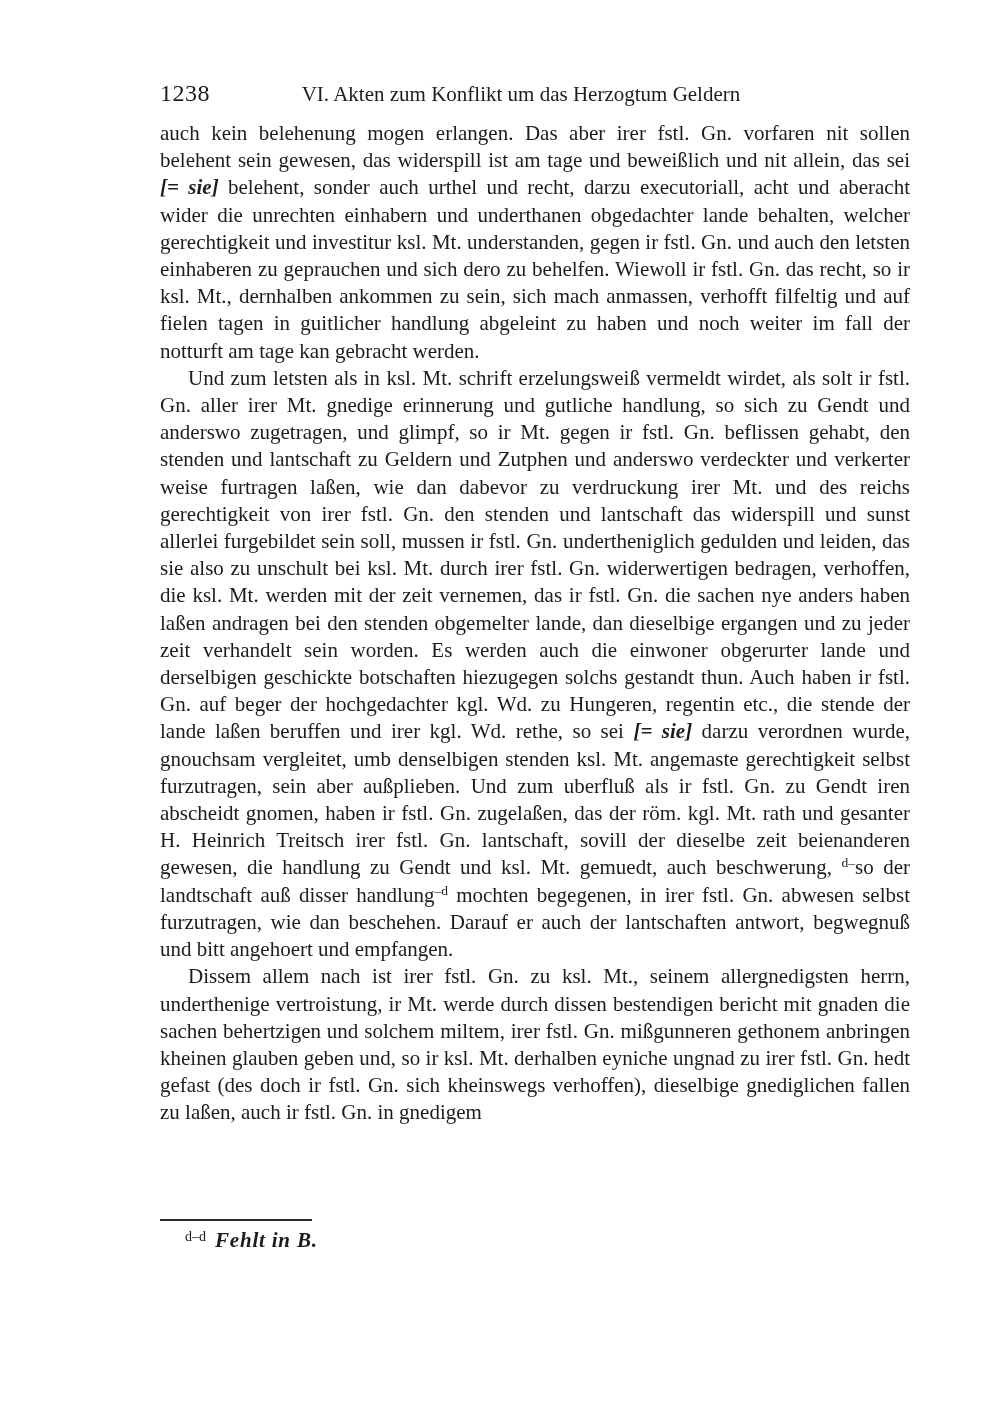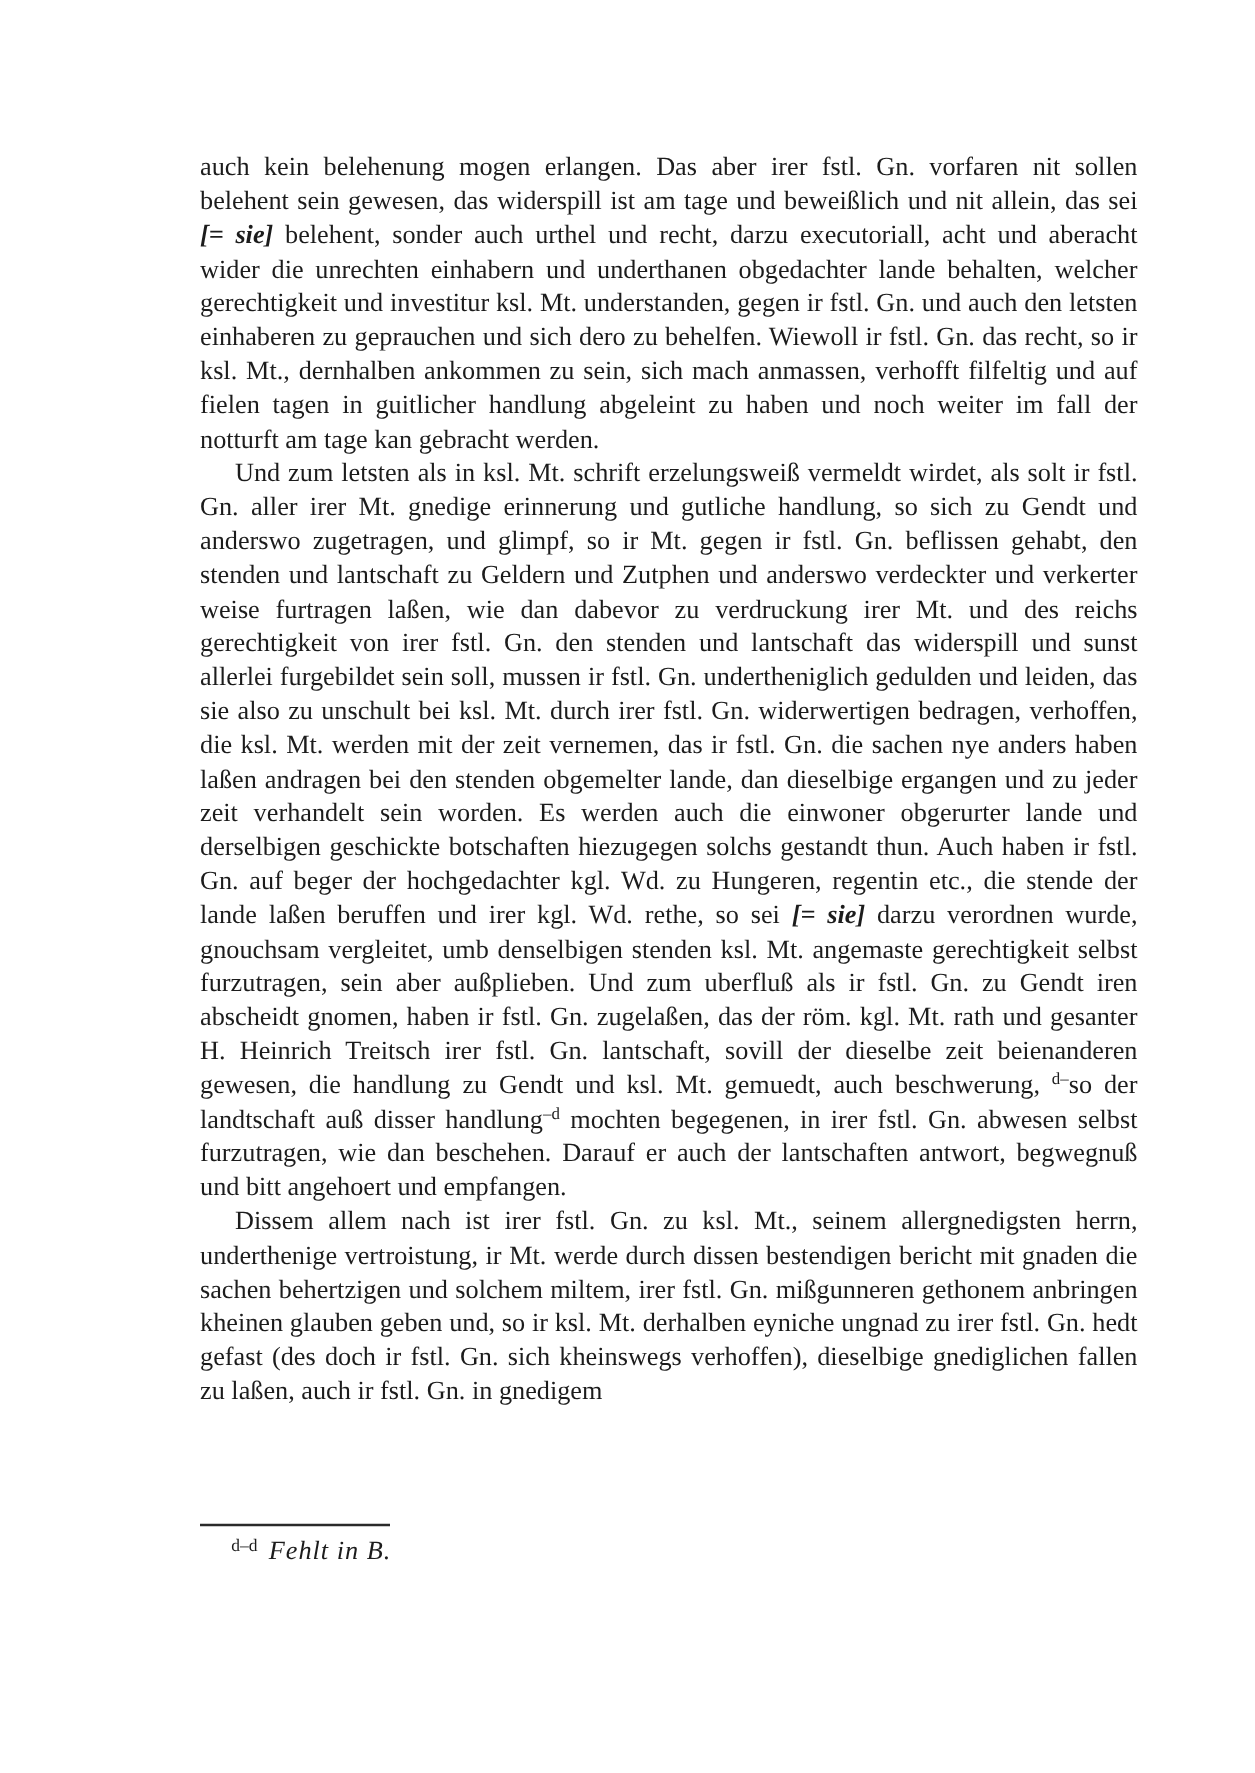--- a/index.html
+++ b/index.html
@@ -88,27 +88,32 @@
     line-height: 0;
     vertical-align: baseline;
     position: relative;
     top: -6px;
     margin-right: 9px;
     text-align: center;
   }
   .fn-text {
     font-style: italic;
     letter-spacing: 0.8px;
+    font-weight: bold;
   }
 </style>
 </head>
 <body>
 
 <div class="page">
 
+  <div class="running-head">
+    <span class="page-num">1238</span>
+    <span class="chapter-title">VI. Akten zum Konflikt um das Herzogtum Geldern</span>
+  </div>
 
   <div class="text-block" id="paragraphs">
       <p class=""><span>auch kein belehenung mogen erlangen. Das aber irer fstl. Gn. vorfaren nit sollen belehent sein gewesen, das widerspill ist am tage und beweißlich und nit allein, das sei </span><em>[= sie]</em><span> belehent, sonder auch urthel und recht, darzu executoriall, acht und aberacht wider die unrechten einhabern und underthanen obgedachter lande behalten, welcher gerechtigkeit und investitur ksl. Mt. understanden, gegen ir fstl. Gn. und auch den letsten einhaberen zu geprauchen und sich dero zu behelfen. Wiewoll ir fstl. Gn. das recht, so ir ksl. Mt., dernhalben ankommen zu sein, sich mach anmassen, verhofft filfeltig und auf fielen tagen in guitlicher handlung abgeleint zu haben und noch weiter im fall der notturft am tage kan gebracht werden.</span></p>
       <p class="indent"><span>Und zum letsten als in ksl. Mt. schrift erzelungsweiß vermeldt wirdet, als solt ir fstl. Gn. aller irer Mt. gnedige erinnerung und gutliche handlung, so sich zu Gendt und anderswo zugetragen, und glimpf, so ir Mt. gegen ir fstl. Gn. beflissen gehabt, den stenden und lantschaft zu Geldern und Zutphen und anderswo verdeckter und verkerter weise furtragen laßen, wie dan dabevor zu verdruckung irer Mt. und des reichs gerechtigkeit von irer fstl. Gn. den stenden und lantschaft das widerspill und sunst allerlei furgebildet sein soll, mussen ir fstl. Gn. undertheniglich gedulden und leiden, das sie also zu unschult bei ksl. Mt. durch irer fstl. Gn. widerwertigen bedragen, verhoffen, die ksl. Mt. werden mit der zeit vernemen, das ir fstl. Gn. die sachen nye anders haben laßen andragen bei den stenden obgemelter lande, dan dieselbige ergangen und zu jeder zeit verhandelt sein worden. Es werden auch die einwoner obgerurter lande und derselbigen geschickte botschaften hiezugegen solchs gestandt thun. Auch haben ir fstl. Gn. auf beger der hochgedachter kgl. Wd. zu Hungeren, regentin etc., die stende der lande laßen beruffen und irer kgl. Wd. rethe, so sei </span><em>[= sie]</em><span> darzu verordnen wurde, gnouchsam vergleitet, umb denselbigen stenden ksl. Mt. angemaste gerechtigkeit selbst furzutragen, sein aber außplieben. Und zum uberfluß als ir fstl. Gn. zu Gendt iren abscheidt gnomen, haben ir fstl. Gn. zugelaßen, das der röm. kgl. Mt. rath und gesanter H. Heinrich Treitsch irer fstl. Gn. lantschaft, sovill der dieselbe zeit beienanderen gewesen, die handlung zu Gendt und ksl. Mt. gemuedt, auch beschwerung, </span><sup>d–</sup><span>so der landtschaft auß disser handlung</span><sup>–d</sup><span> mochten begegenen, in irer fstl. Gn. abwesen selbst furzutragen, wie dan beschehen. Darauf er auch der lantschaften antwort, begwegnuß und bitt angehoert und empfangen.</span></p>
       <p class="indent"><span>Dissem allem nach ist irer fstl. Gn. zu ksl. Mt., seinem allergnedigsten herrn, underthenige vertroistung, ir Mt. werde durch dissen bestendigen bericht mit gnaden die sachen behertzigen und solchem miltem, irer fstl. Gn. mißgunneren gethonem anbringen kheinen glauben geben und, so ir ksl. Mt. derhalben eyniche ungnad zu irer fstl. Gn. hedt gefast (des doch ir fstl. Gn. sich kheinswegs verhoffen), dieselbige gnediglichen fallen zu laßen, auch ir fstl. Gn. in gnedigem</span></p>
     </div>
 
   <div class="footnote-area">
     <div class="footnote-rule"></div>
     <div class="footnote-line">

